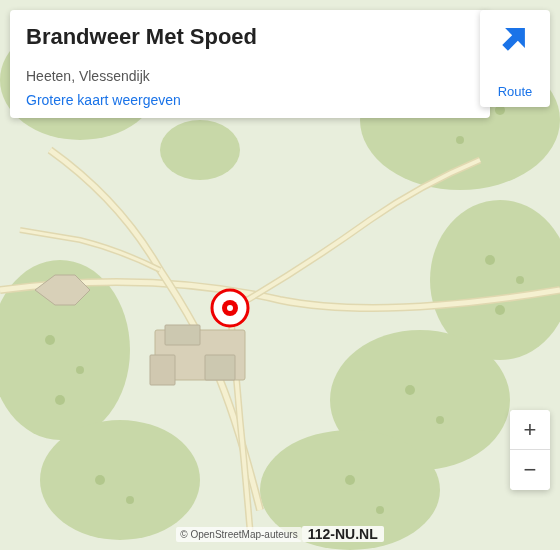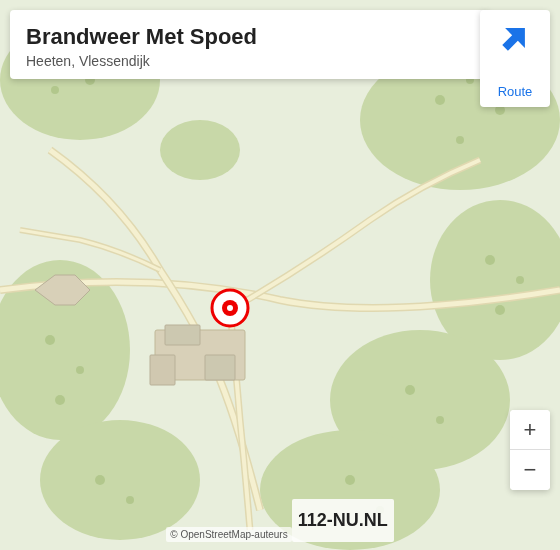--- a/index.html
+++ b/index.html
@@ -44,21 +44,21 @@
     .info-title {
       font-size: 22px;
       font-weight: bold;
       color: #222;
       line-height: 1.2;
     }
 
     .info-subtitle {
       font-size: 14px;
       color: #555;
-      margin-top: 3px;
+      margin-top: 18px;
     }
 
     .info-link {
       font-size: 14px;
       color: #1a73e8;
       margin-top: 8px;
       display: block;
       text-decoration: none;
       cursor: pointer;
     }
@@ -139,25 +139,25 @@
 
     .osm-attribution {
       font-size: 10px;
       color: #555;
       background: rgba(255,255,255,0.7);
       padding: 2px 4px;
       border-radius: 2px;
     }
 
     .brand-badge {
-      font-size: 18px;
+      font-size: 14px;
       font-weight: bold;
       color: #222;
       background: rgba(255,255,255,0.85);
-      padding: 11px 6px;
+      padding: 0 6px;
       border-radius: 2px;
     }
 
     
     .marker {
       position: absolute;
       top: 310px;
       left: 230px;
       transform: translate(-50%, -50%);
     }
@@ -234,20 +234,21 @@
 
         <circle cx="22" cy="22" r="3" fill="white"></circle>
       </svg>
     </div>
 
   </div>
 
   <div class="info-panel">
     <div class="info-title">Brandweer Met Spoed</div>
     <div class="info-subtitle">Heeten, Vlessendijk</div>
+    <a class="info-link">Grotere kaart weergeven</a>
   </div>
 
   <button class="route-btn">
     <svg class="route-icon" viewBox="0 0 36 36" xmlns="http://www.w3.org/2000/svg">
 
       <polygon points="18,4 32,18 22,18 22,32 14,32 14,18 4,18" fill="#1a73e8" transform="rotate(45, 18, 18)"></polygon>
     </svg>
     <span class="route-label">Route</span>
   </button>
 

